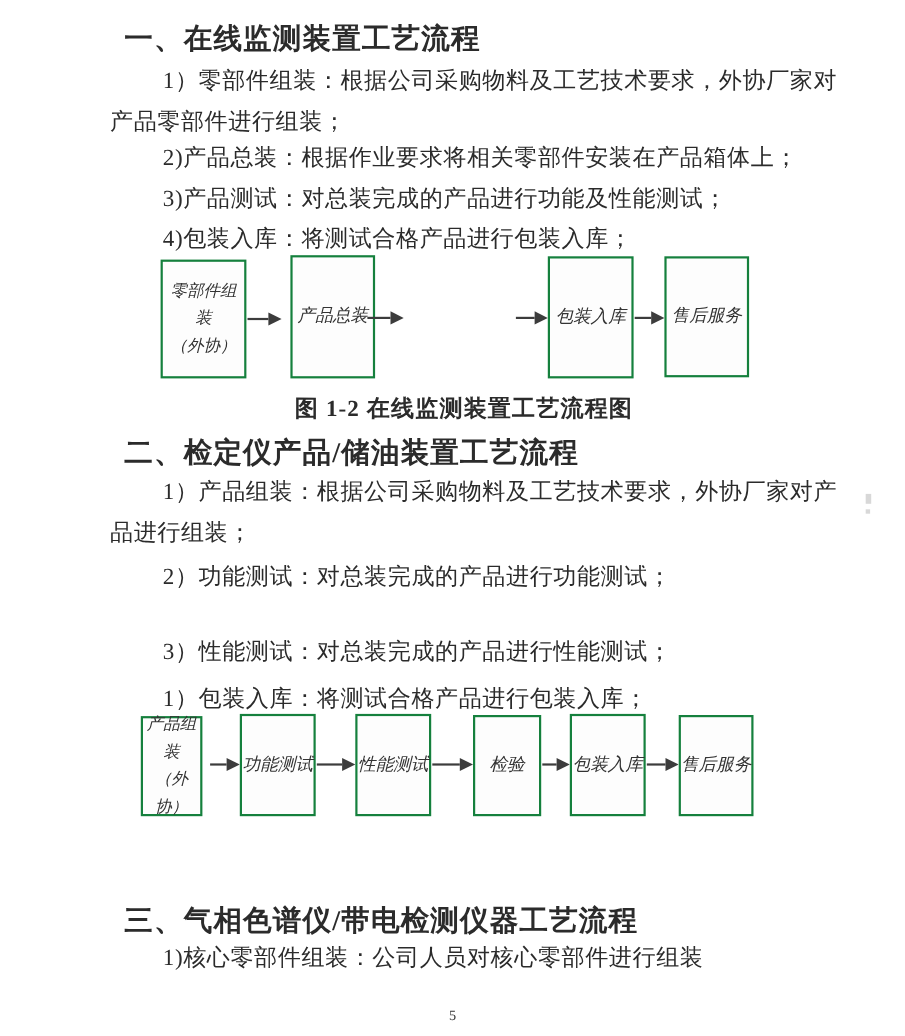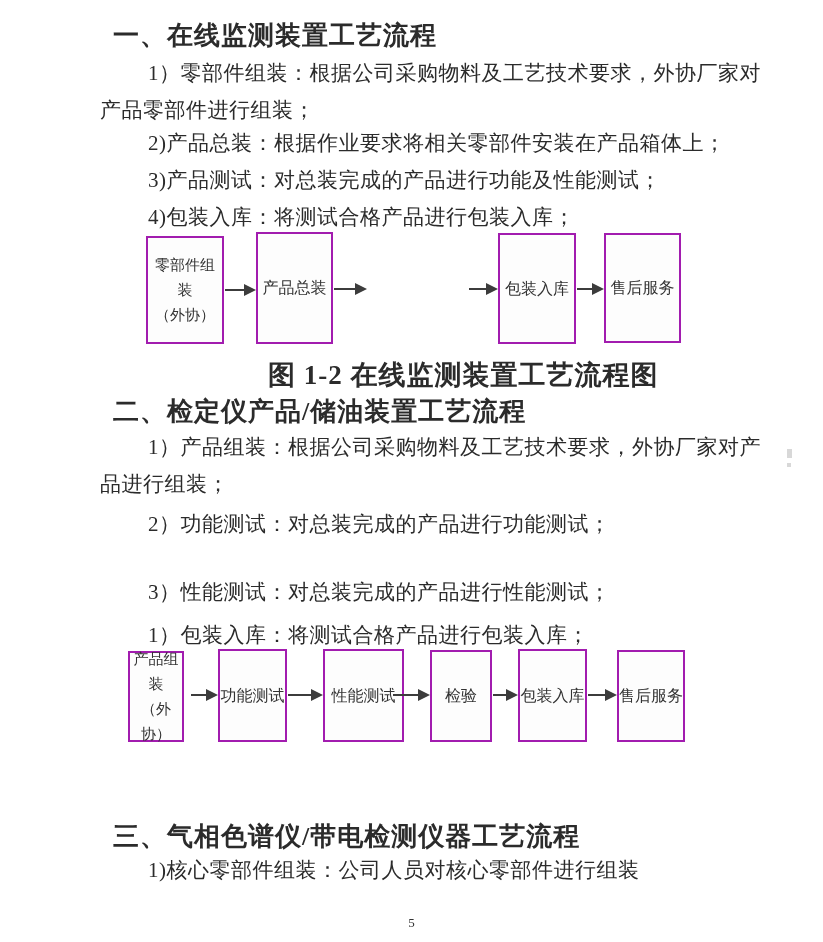--- a/index.html
+++ b/index.html
@@ -25,38 +25,39 @@
     width:714px;
     font-size:21px;
     line-height:37px;
     text-indent:48px;
     white-space:pre-line;
     letter-spacing:0.5px;
     text-align:justify;
   }
   .caption{
     position:absolute;
-    font-size:27px;
+    font-size:21px;
     letter-spacing:1px;
     white-space:nowrap;
     font-weight:600;
   }
   .flow-box{
     position:absolute;
-    border:2px solid #a21caf;
+    border:2px solid #15803d;
     background:#fdfdfd;
     display:flex;
     align-items:center;
     justify-content:center;
     text-align:center;
     font-size:16px;
     line-height:26px;
     white-space:pre-line;
     box-sizing:border-box;
     color:#333333;
+    font-style:italic;
   }
   .flow-box.sm{font-size:15px;line-height:25px;}
   .arrow{
     position:absolute;
     height:0;
     border-top:2px solid #3c3c3c;
   }
   .arrow::after{
     content:"";
     position:absolute;
@@ -89,42 +90,42 @@
   <div class="h" style="top:18px;left:113px">一、在线监测装置工艺流程</div>
   <div class="para" style="top:55px">1）零部件组装：根据公司采购物料及工艺技术要求，外协厂家对
 产品零部件进行组装；</div>
   <div class="para" style="top:125px">2)产品总装：根据作业要求将相关零部件安装在产品箱体上；</div>
   <div class="para" style="top:162px">3)产品测试：对总装完成的产品进行功能及性能测试；</div>
   <div class="para" style="top:199px">4)包装入库：将测试合格产品进行包装入库；</div>
 
   <div class="flow-box sm" style="left:146px;top:236px;width:78px;height:108px">零部件组装
 （外协）</div>
   <div class="arrow" style="left:225px;top:289px;width:19px"></div>
-  <div class="flow-box" style="left:256px;top:232px;width:77px;height:112px">产品总装</div>
+  <div class="flow-box" style="left:264px;top:232px;width:77px;height:112px">产品总装</div>
   <div class="arrow" style="left:334px;top:288px;width:21px"></div>
   <div class="arrow" style="left:469px;top:288px;width:17px"></div>
   <div class="flow-box" style="left:498px;top:233px;width:78px;height:111px">包装入库</div>
   <div class="arrow" style="left:577px;top:288px;width:15px"></div>
   <div class="flow-box" style="left:604px;top:233px;width:77px;height:110px">售后服务</div>
 
   <div class="caption" style="top:357px;left:268px">图 1-2 在线监测装置工艺流程图</div>
 
   <div class="h" style="top:394px;left:113px">二、检定仪产品/储油装置工艺流程</div>
   <div class="para" style="top:429px">1）产品组装：根据公司采购物料及工艺技术要求，外协厂家对产
 品进行组装；</div>
   <div class="para" style="top:506px">2）功能测试：对总装完成的产品进行功能测试；</div>
   <div class="para" style="top:574px">3）性能测试：对总装完成的产品进行性能测试；</div>
   <div class="para" style="top:617px">1）包装入库：将测试合格产品进行包装入库；</div>
 
   <div class="flow-box sm" style="left:128px;top:651px;width:56px;height:91px">产品组装
 （外协）</div>
   <div class="arrow" style="left:191px;top:694px;width:15px"></div>
   <div class="flow-box" style="left:218px;top:649px;width:69px;height:93px">功能测试</div>
   <div class="arrow" style="left:288px;top:694px;width:23px"></div>
-  <div class="flow-box" style="left:323px;top:649px;width:81px;height:93px">性能测试</div>
+  <div class="flow-box" style="left:323px;top:649px;width:69px;height:93px">性能测试</div>
   <div class="arrow" style="left:393px;top:694px;width:25px"></div>
   <div class="flow-box" style="left:430px;top:650px;width:62px;height:92px">检验</div>
   <div class="arrow" style="left:493px;top:694px;width:13px"></div>
   <div class="flow-box" style="left:518px;top:649px;width:69px;height:93px">包装入库</div>
   <div class="arrow" style="left:588px;top:694px;width:17px"></div>
   <div class="flow-box" style="left:617px;top:650px;width:68px;height:92px">售后服务</div>
 
 
   <div class="h" style="top:819px;left:113px">三、气相色谱仪/带电检测仪器工艺流程</div>
   <div class="para" style="top:852px">1)核心零部件组装：公司人员对核心零部件进行组装</div>

